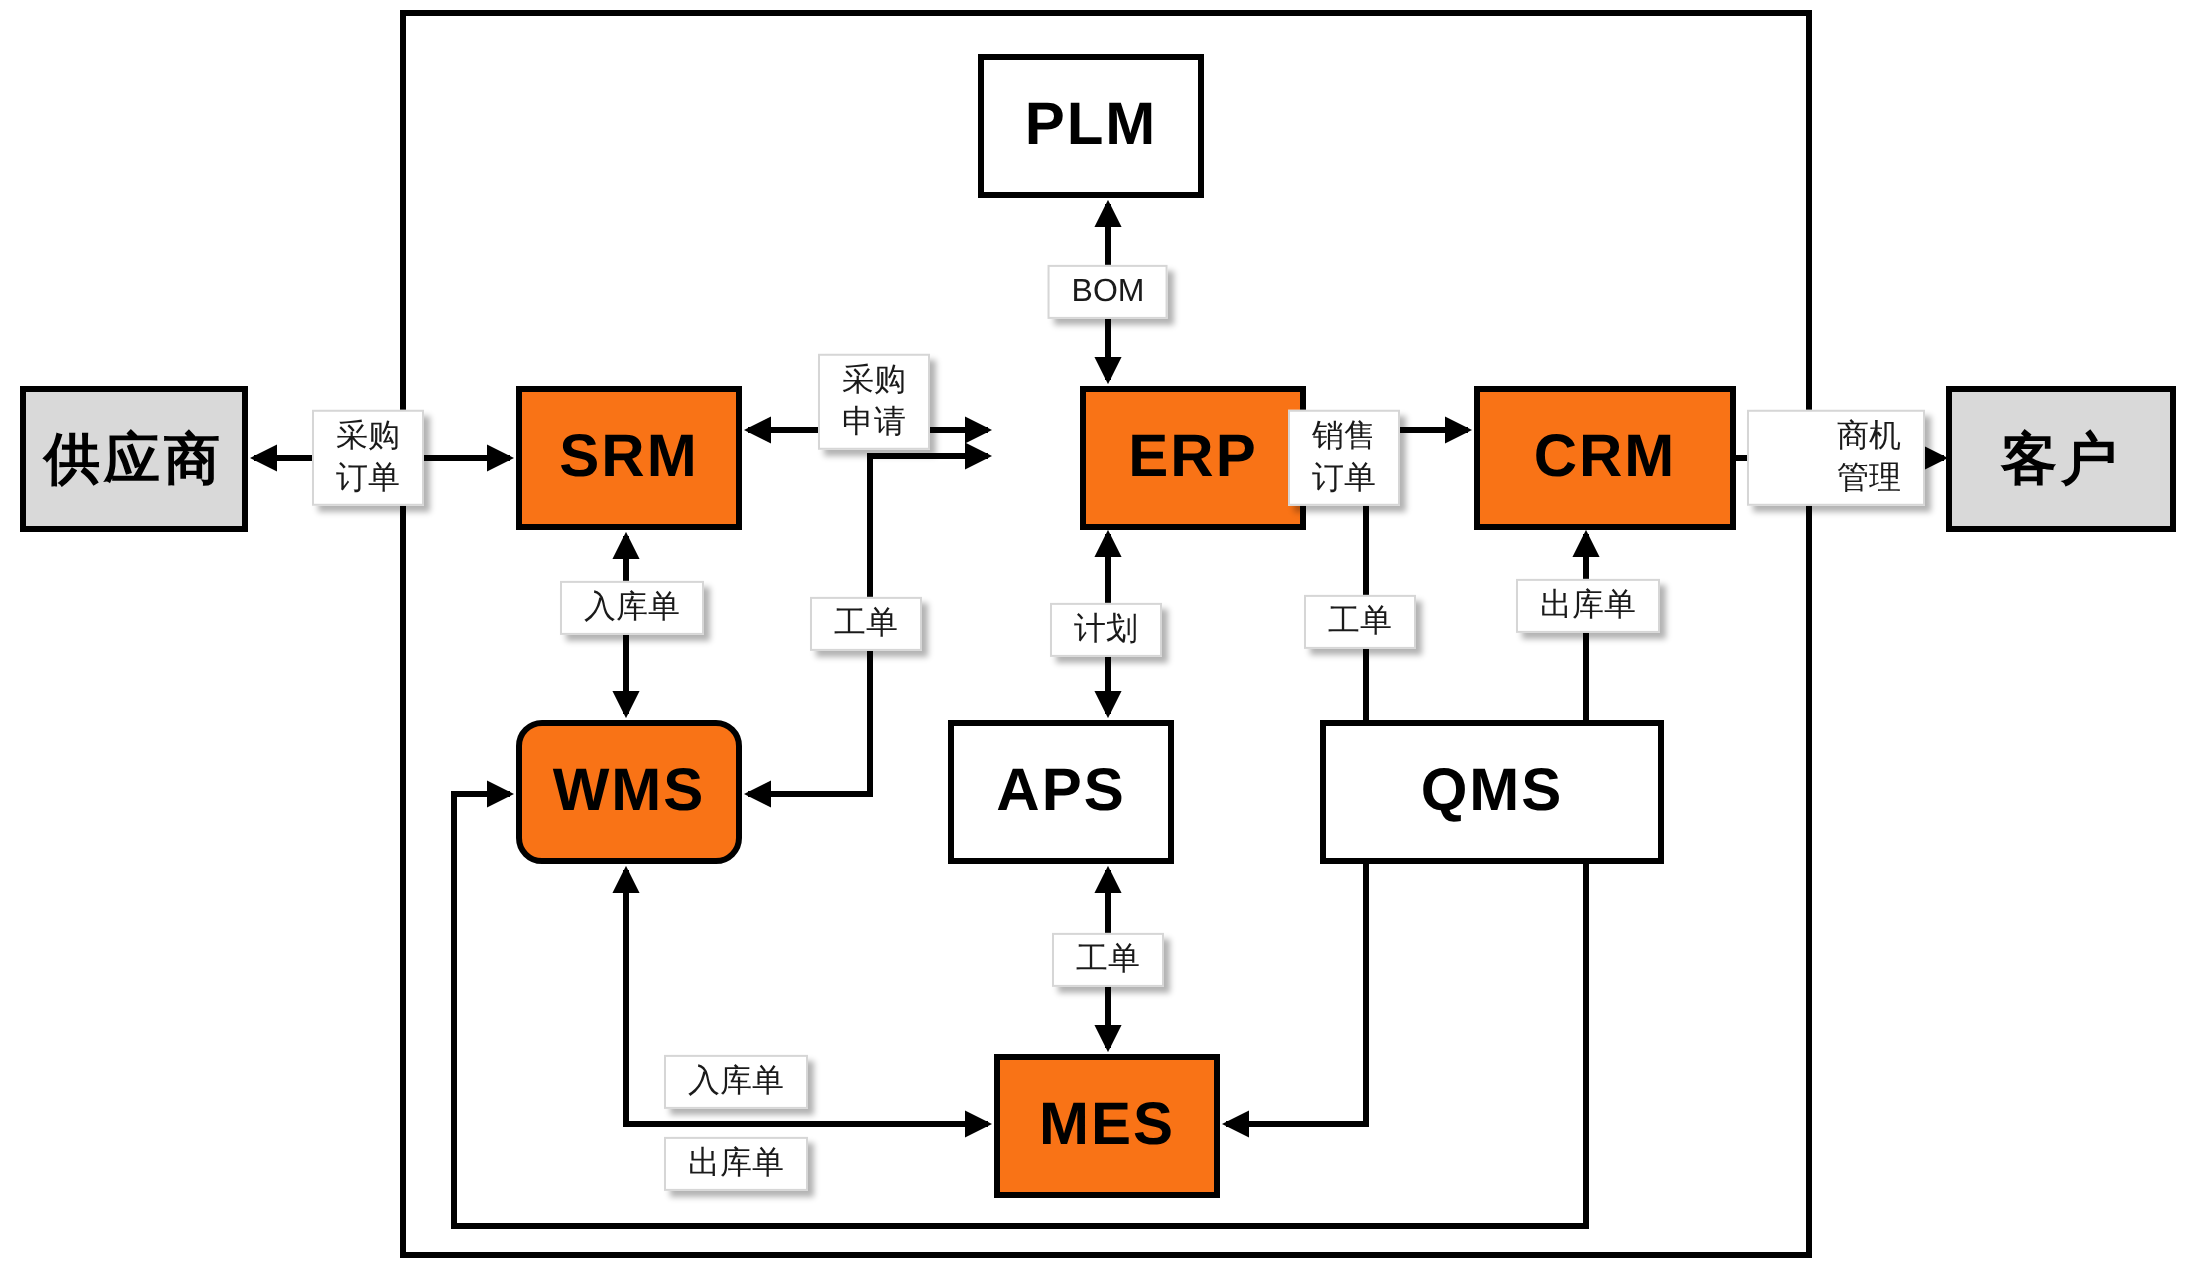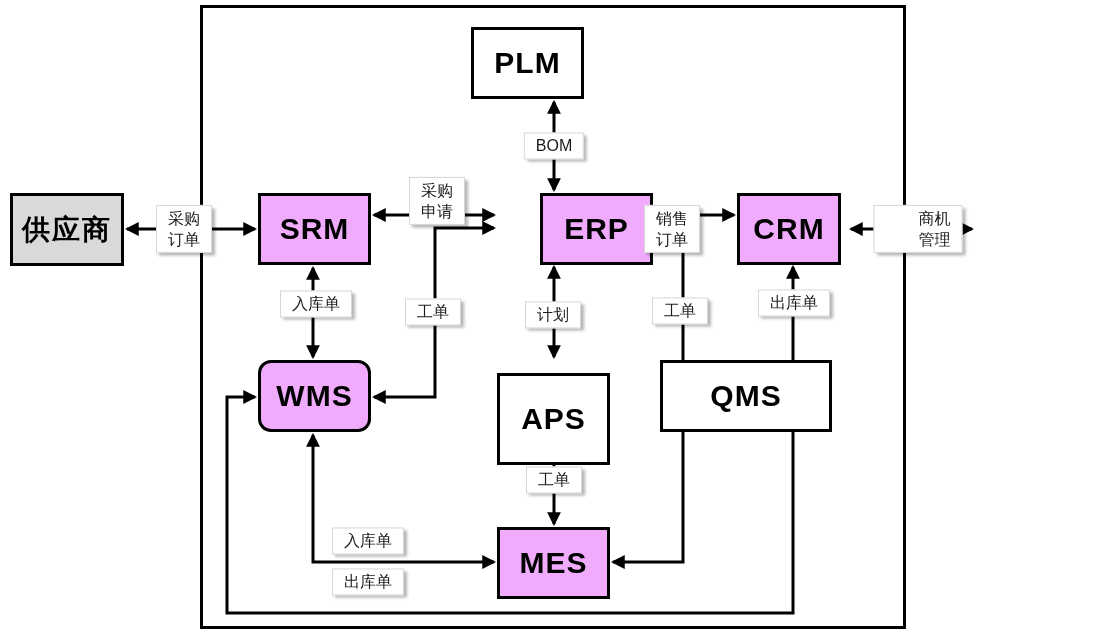--- a/index.html
+++ b/index.html
@@ -16,21 +16,21 @@
     z-index:0;
   }
   #wires{position:absolute;left:0;top:0;width:1095px;height:638px;z-index:1;}
   .node{
     position:absolute;box-sizing:border-box;
     border:3px solid #000;background:#fff;
     display:flex;align-items:center;justify-content:center;
     font-weight:bold;color:#000;
     z-index:2;
   }
-  .node.green{background:#f0abfc;}
+  .node.green{background:#f97316;}
   .node.gray{background:#d9d9d9;}
   .node .sys{font-size:30px;letter-spacing:1px;}
   .node .cn{font-size:28px;letter-spacing:2px;}
   .edge-label{
     position:absolute;transform:translate(-50%,-50%);
     background:#fff;border:1px solid #d6d6d6;
     box-shadow:3px 3px 3px rgba(0,0,0,0.30);
     padding:2px 11px;
     font-size:16px;line-height:1.32;color:#1a1a1a;
     text-align:center;white-space:pre-line;
@@ -46,26 +46,26 @@
   #lbl-workorder-wms{left:433px;top:312px;}
   #lbl-plan{left:553px;top:315px;}
   #lbl-workorder-qms{left:680px;top:311px;}
   #lbl-outbound-crm{left:794px;top:303px;}
   #lbl-workorder-mes{left:554px;top:480px;}
   #lbl-inbound-mes{left:368px;top:541px;}
   #lbl-outbound-mes{left:368px;top:582px;}
   
   #node-supplier{left:10px;top:193px;width:114px;height:73px;}
   #node-customer{left:973px;top:193px;width:115px;height:73px;}
-  #node-plm{left:471px;top:27px;width:113px;height:72px;}
+  #node-plm{left:489px;top:27px;width:113px;height:72px;}
   #node-srm{left:258px;top:193px;width:113px;height:72px;}
   #node-erp{left:497px;top:193px;width:113px;height:72px;margin-left:43px;}
-  #node-crm{left:737px;top:193px;width:104px;height:72px;}
+  #node-crm{left:737px;top:193px;width:131px;height:72px;}
   #node-wms{left:258px;top:360px;width:113px;height:72px;border-radius:13px;}
-  #node-aps{left:497px;top:360px;width:113px;height:92px;margin-top:13px;}
+  #node-aps{left:474px;top:360px;width:113px;height:72px;}
   #node-qms{left:660px;top:360px;width:172px;height:72px;}
   #node-mes{left:497px;top:527px;width:113px;height:72px;}
 </style>
 </head>
 <body>
 
 <div id="stage">
 
   <div id="outer-border"></div>
 
@@ -86,20 +86,23 @@
       <polyline points="554,435 554,524" marker-start="url(#ah)" marker-end="url(#ah)"></polyline>
       <polyline points="494,228 435,228 435,397 374,397" marker-start="url(#ah)" marker-end="url(#ah)"></polyline>
       <polyline points="613,228 683,228 683,562 613,562" marker-start="url(#ah)" marker-end="url(#ah)"></polyline>
       <polyline points="793,267 793,613 227,613 227,397 255,397" marker-start="url(#ah)" marker-end="url(#ah)"></polyline>
       <polyline points="313,435 313,562 494,562" marker-start="url(#ah)" marker-end="url(#ah)"></polyline>
     </g>
   </svg>
 
   <div class="node gray" id="node-supplier">
     <span class="cn">供应商</span>
+  </div>
+  <div class="node gray" id="node-customer">
+    <span class="cn">客户</span>
   </div>
   <div class="node" id="node-plm">
     <span class="sys">PLM</span>
   </div>
   <div class="node green" id="node-srm">
     <span class="sys">SRM</span>
   </div>
   <div class="node green" id="node-erp">
     <span class="sys">ERP</span>
   </div>

